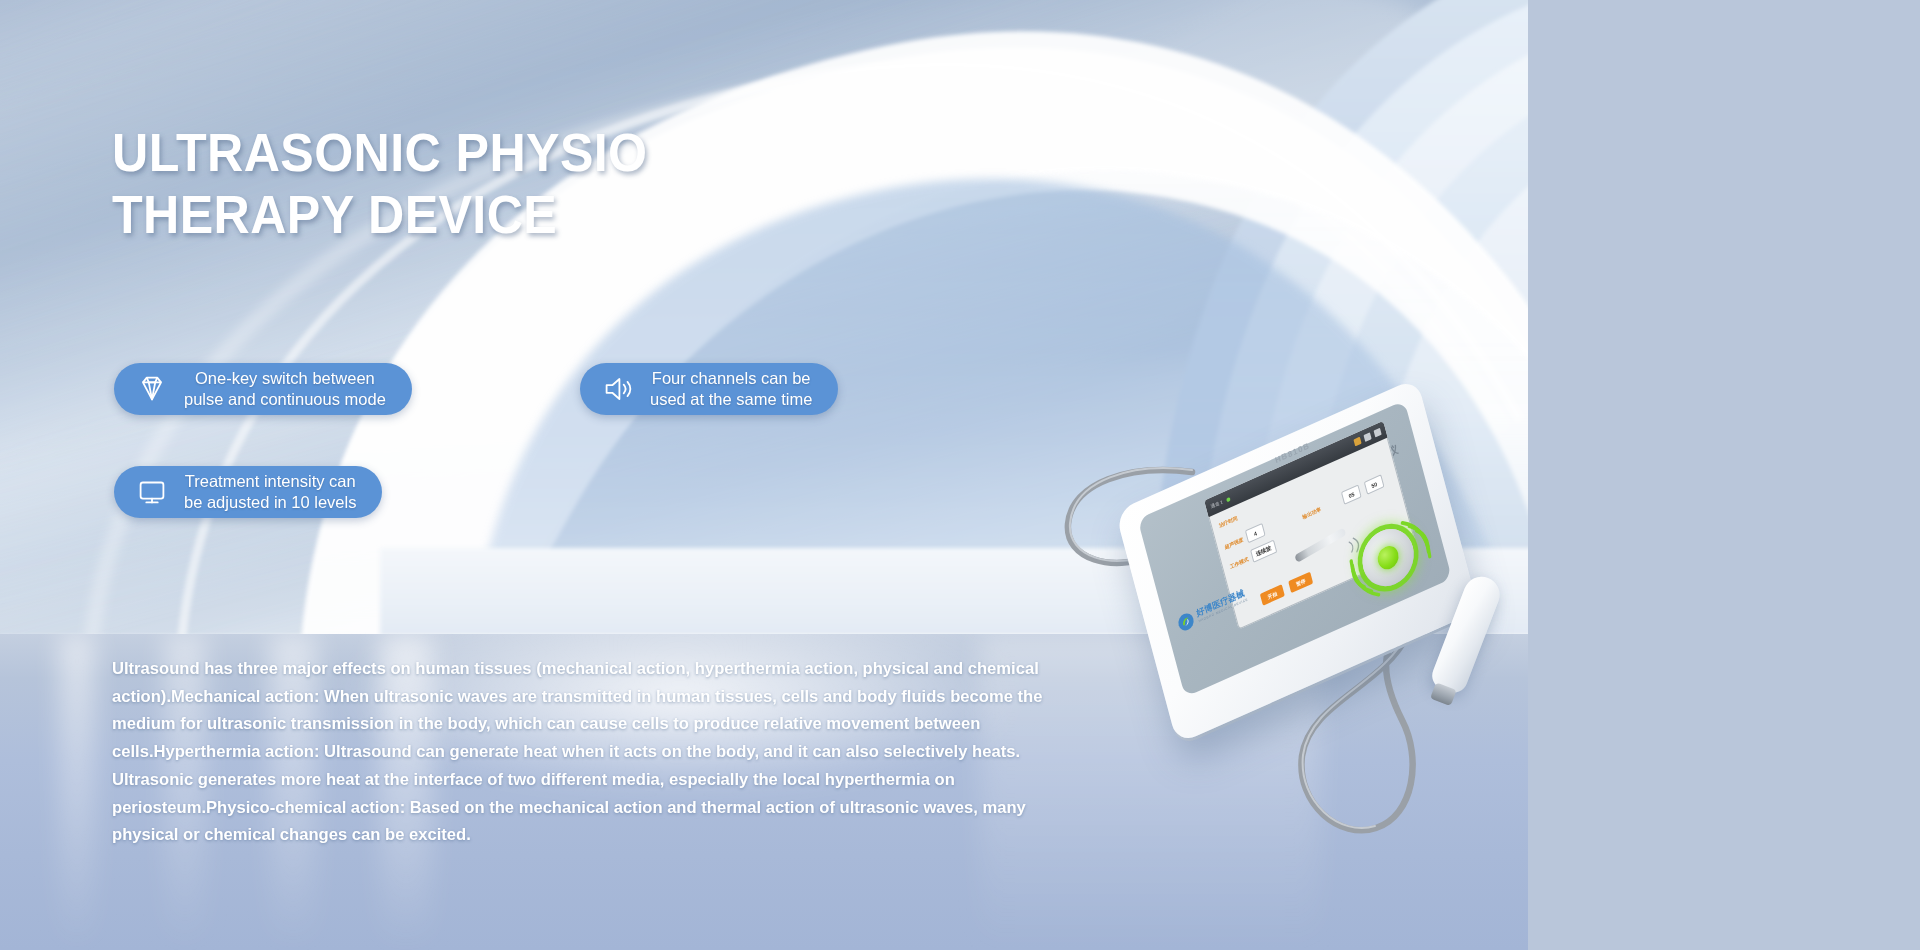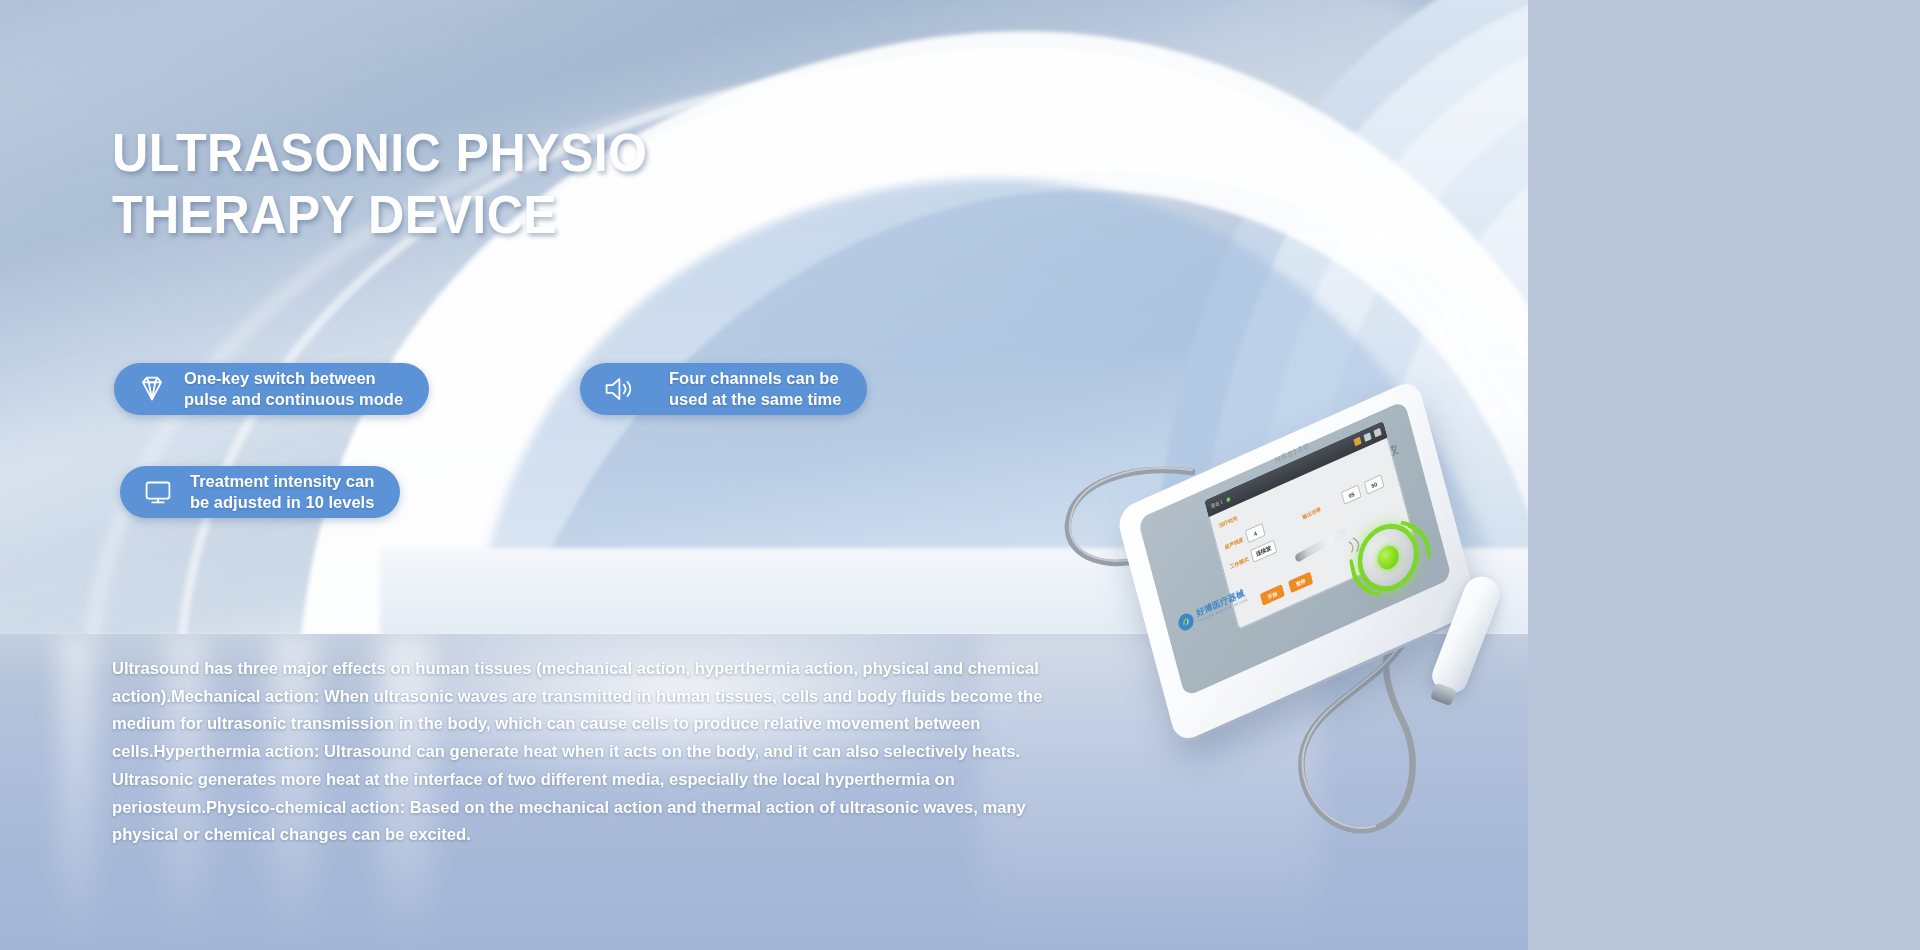--- a/index.html
+++ b/index.html
@@ -74,26 +74,26 @@
   
   .badge {
     position:absolute; display:flex; align-items:center;
     height:52px; border-radius:26px;
     background:#5b93d6;
     box-shadow:0 3px 9px rgba(50,80,125,.28);
     padding:0 26px 0 18px;
   }
   .badge .bicon { width:40px; height:38px; flex:0 0 40px; display:block; margin-right:12px; }
   .badge .btxt {
-    color:#ffffff; font-size:16.5px; font-weight:bold; line-height:1.28;
-    white-space:pre-line; text-shadow:0 1px 2px rgba(40,70,110,.35);
+    color:#ffffff; font-size:16.5px; font-weight:normal; line-height:1.28;
+    white-space:pre-line; text-shadow:0 1px 2px rgba(40,70,110,.35);text-align:center;
   }
   #badge-1 { left:114px; top:363px; }
-  #badge-2 { left:580px; top:363px;gap:19px; }
-  #badge-3 { left:120px; top:466px; }
+  #badge-2 { left:580px; top:363px; }
+  #badge-3 { left:114px; top:466px; }
 
   
   .bodytext {
     position:absolute; left:112px; top:655px; width:935px;
     color:#ffffff; font-size:16.6px; font-weight:bold; line-height:1.67;
     text-shadow:0 1px 3px rgba(60,90,130,.45);
   }
 
   
   .device-wrap { position:absolute; left:1080px; top:400px; width:560px; height:420px; }

